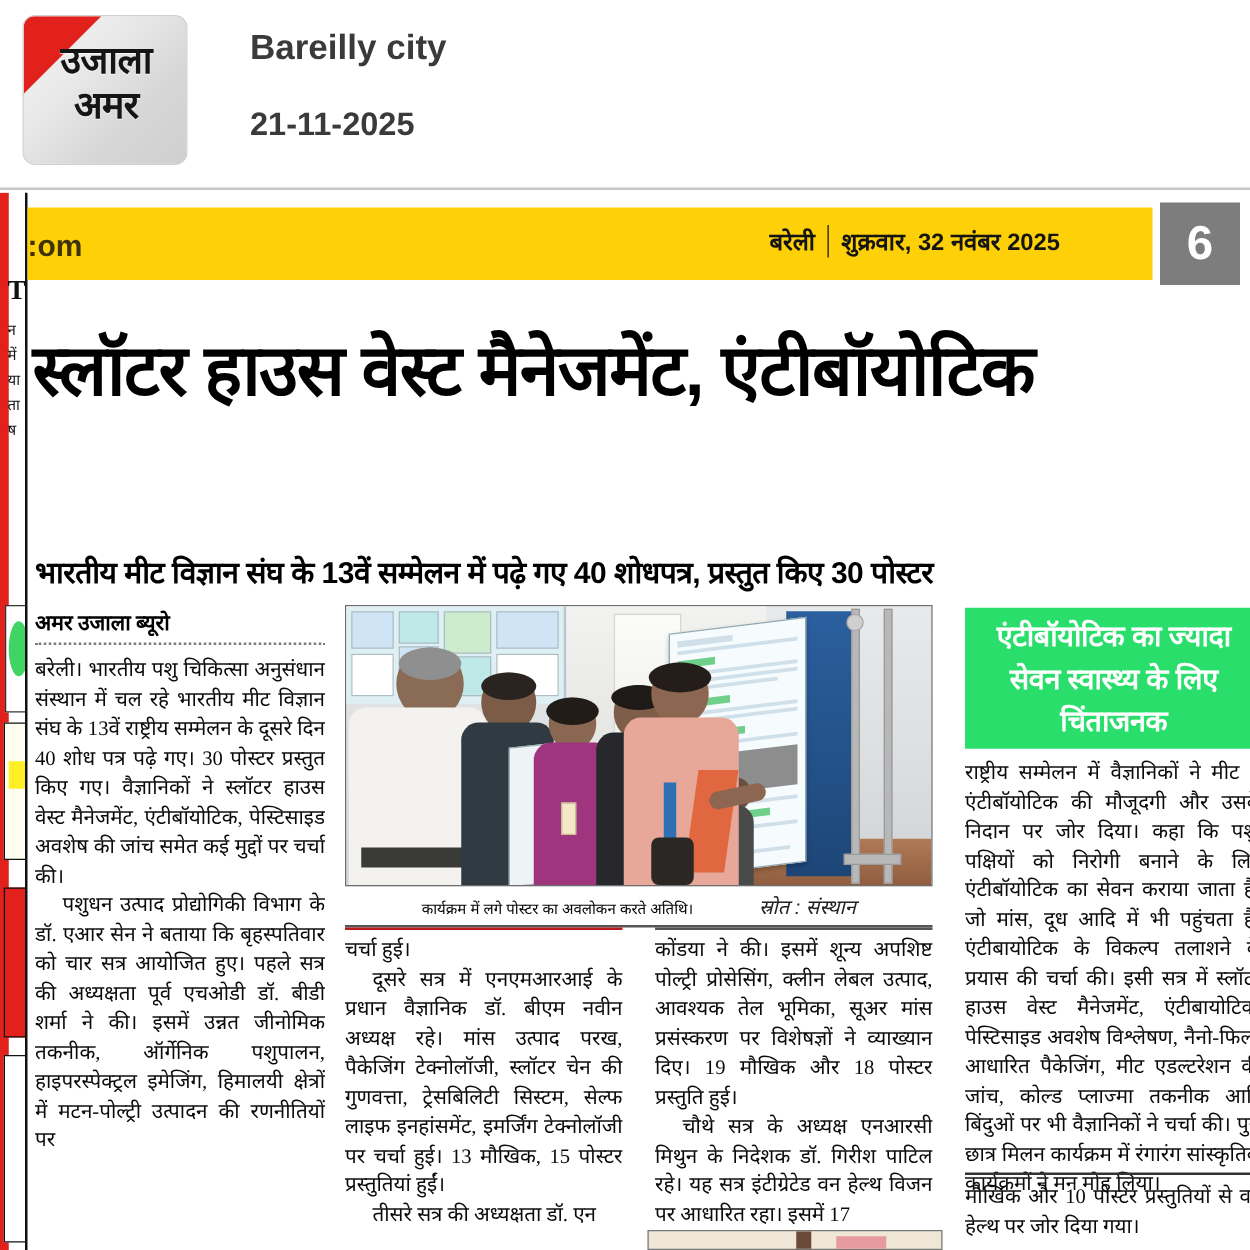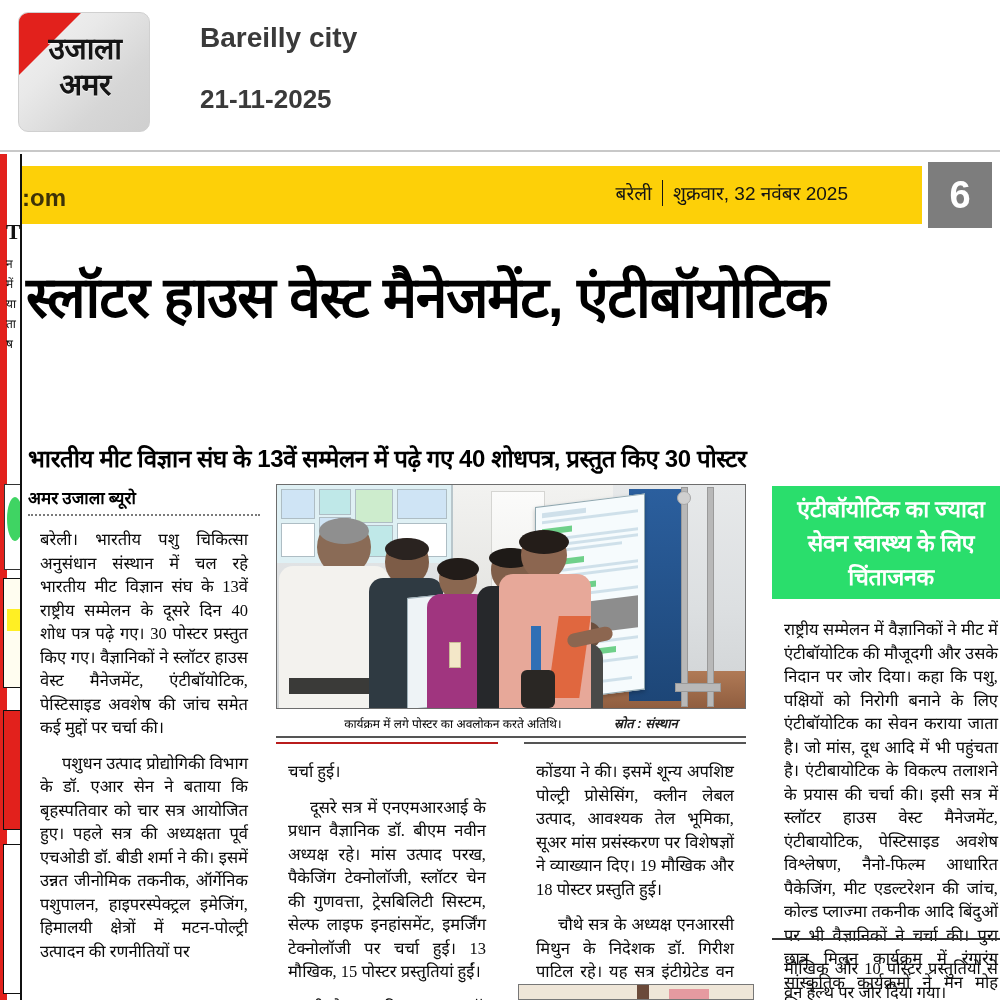--- a/index.html
+++ b/index.html
@@ -75,21 +75,21 @@
   }
   .strip-dotcom {
     position: absolute; left: 0px; top: 18px;
     font-size: 24px; font-weight: bold; color: #3d3208;
     font-family: "Liberation Sans", sans-serif;
   }
   .strip-right {
     position: absolute; right: 74px; top: 14px;
     display: flex; align-items: flex-start; gap: 10px;
     font-family: "Liberation Sans", sans-serif;
-    font-weight: normal; color: #141414;
+    font-weight: bold; color: #141414;
   }
   .strip-city { font-size: 19px; }
   .strip-rule { width: 1px; height: 26px; background: #141414; }
   .strip-date { font-size: 19px; }
   .pagenum {
     position: absolute; left: 928px; top: 8px; width: 64px; height: 66px;
     background: #7d7d7d; color: #ffffff;
     font-size: 38px; font-weight: bold;
     display: flex; align-items: center; justify-content: center;
   }
@@ -119,36 +119,36 @@
     font-weight: bold; font-size: 17px; color: #000;
     padding-bottom: 5px;
   }
   .dotrule { border-top: 2px dotted #7a7a7a; margin-bottom: 8px; }
 
   .body {
     font-family: "Liberation Serif", serif;
     font-size: 16.5px; line-height: 23.5px;
     color: #0a0a0a; text-align: justify; text-justify: inter-word;
   }
-  .body p { margin: 12px; text-indent: 22px; }
+  .body p { margin: 0; text-indent: 22px; }
   .body p.noindent { text-indent: 0; }
 
   
   .photo-wrap { position: absolute; left: 276px; top: 330px; width: 470px; height: 225px; }
   .photo {
     position: relative; width: 470px; height: 225px; overflow: hidden;
     border: 1px solid #6d6d6d; background: #cfd6dc;
   }
   .caption {
     position: absolute; left: 276px; top: 560px; width: 470px;
     text-align: center; border-bottom: 2px solid #555; padding-bottom: 4px;
     font-family: "Liberation Sans", sans-serif;
   }
   .caption-main { font-size: 12px; font-weight: normal; color: #000; }
-  .caption-src { font-size: 13px; font-style: italic; font-weight: bold; color: #222; margin-left: 48px; }
+  .caption-src { font-size: 16px; font-style: italic; font-weight: normal; color: #222; margin-left: 48px; }
 
   .midcols { position: absolute; left: 276px; top: 588px; width: 470px; height: 258px; }
   .midcol { position: absolute; top: 0; width: 222px; height: 258px; overflow: hidden; }
   .m1 { left: 0; border-top: 2px solid #b91c1c; padding-top: 4px; }
   .m2 { left: 248px; border-top: 2px solid #555; padding-top: 4px; }
 
   
   .greenbox {
     position: absolute; left: 0; top: 0; width: 238px; height: 113px;
     background: #2ade6c; display: flex; align-items: center; justify-content: center;

